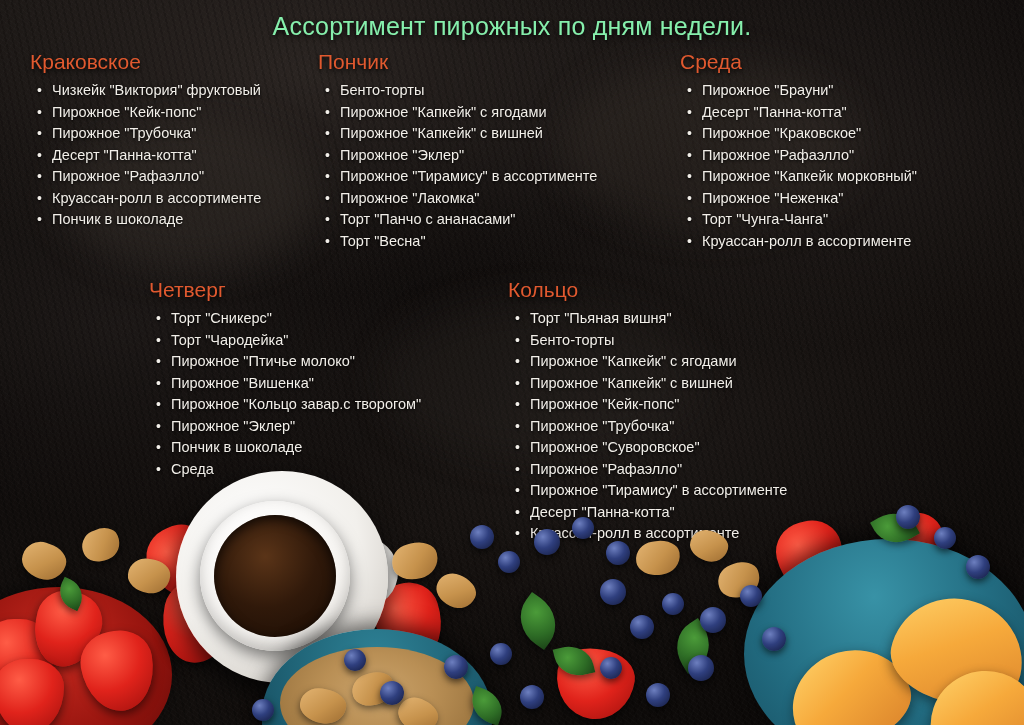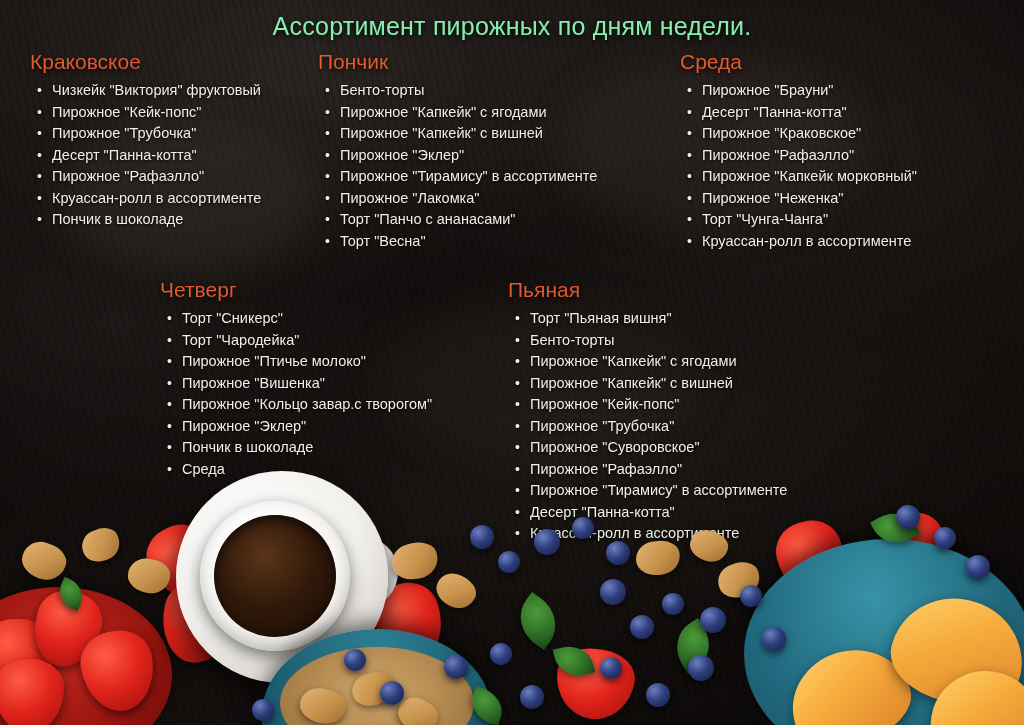--- a/index.html
+++ b/index.html
@@ -87,21 +87,21 @@
     left: 7px;
     top: 0;
     color: #f2efe9;
     font-size: 14px;
   }
 
   
   #day-mon   { top: 50px;  left: 30px; }
   #day-tue   { top: 50px;  left: 318px; }
   #day-wed   { top: 50px;  left: 680px; }
-  #day-thu   { top: 278px; left: 160px; }
+  #day-thu   { top: 278px; left: 149px; }
   #day-fri   { top: 278px; left: 508px; }
 
   
   .food {
     position: absolute;
     left: 0;
     bottom: 0;
     width: 1024px;
     height: 290px;
     overflow: hidden;
@@ -261,21 +261,21 @@
       <li>Пирожное "Птичье молоко"</li>
       <li>Пирожное "Вишенка"</li>
       <li>Пирожное "Кольцо завар.с творогом"</li>
       <li>Пирожное "Эклер"</li>
       <li>Пончик в шоколаде</li>
       <li>Среда</li>
     </ul>
   </div>
 
   <div class="day" id="day-fri">
-    <div class="day-title">Пьяная</div>
+    <div class="day-title">Кольцо</div>
     <ul>
       <li>Торт "Пьяная вишня"</li>
       <li>Бенто-торты</li>
       <li>Пирожное "Капкейк" с ягодами</li>
       <li>Пирожное "Капкейк" с вишней</li>
       <li>Пирожное "Кейк-попс"</li>
       <li>Пирожное "Трубочка"</li>
       <li>Пирожное "Суворовское"</li>
       <li>Пирожное "Рафаэлло"</li>
       <li>Пирожное "Тирамису" в ассортименте</li>

